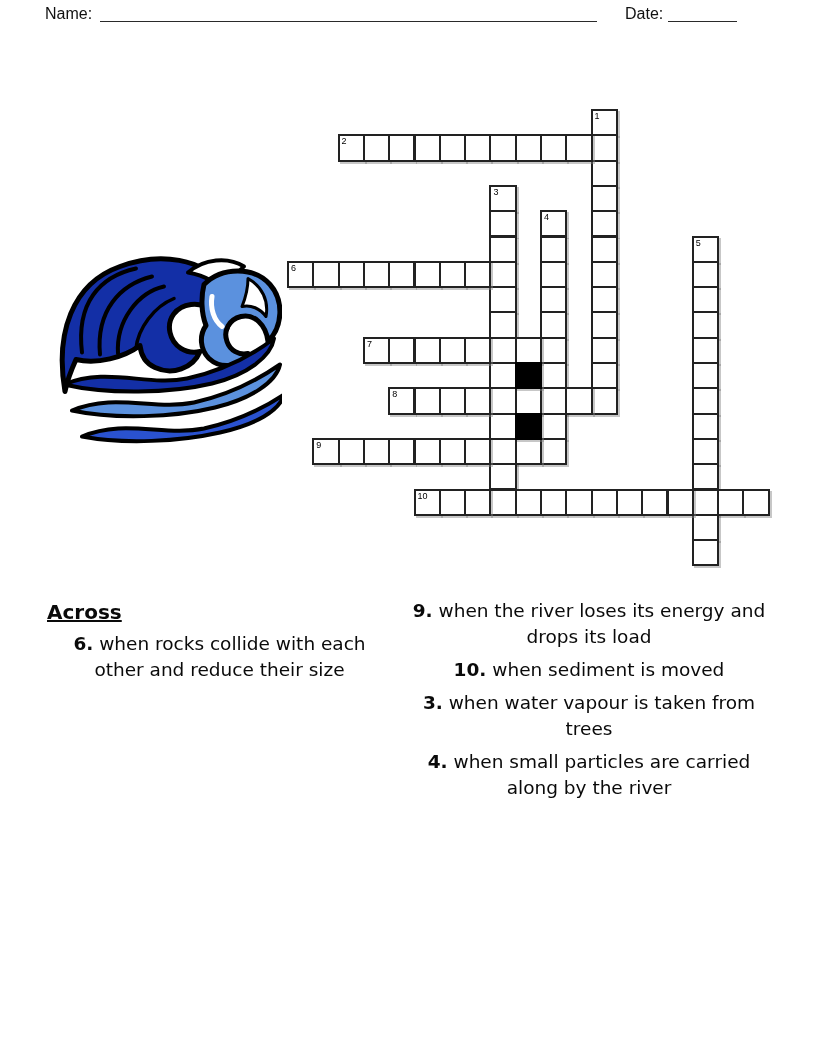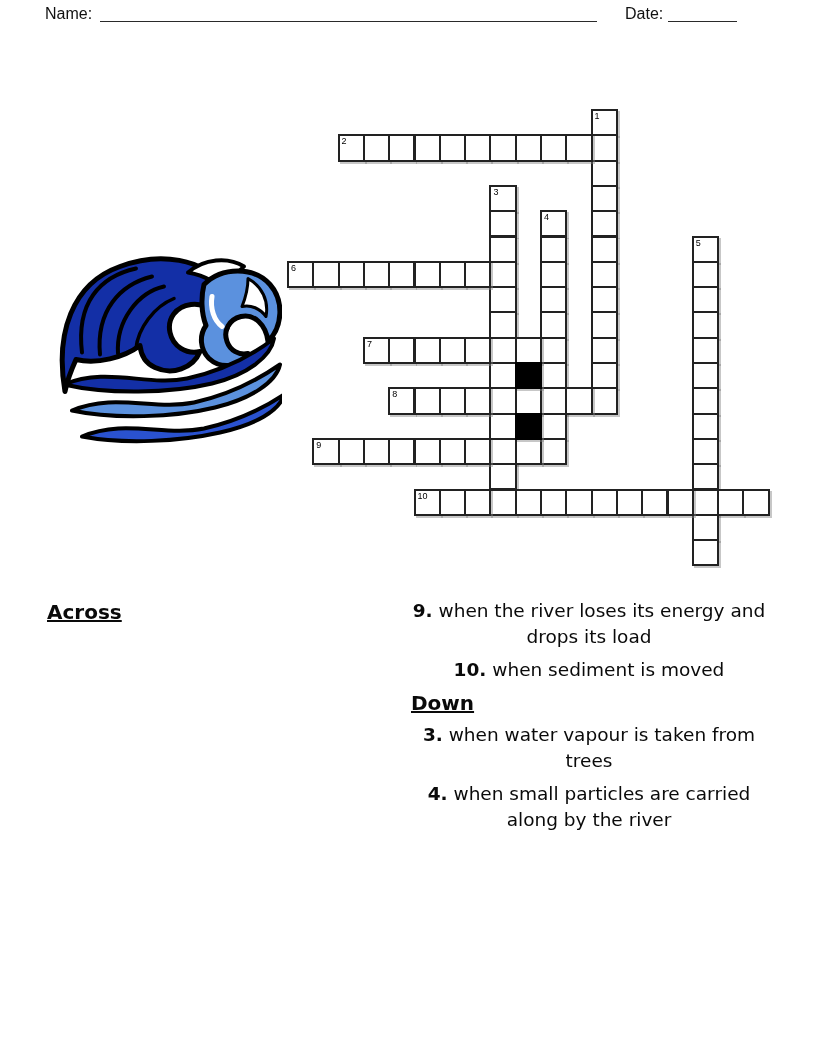--- a/index.html
+++ b/index.html
@@ -193,23 +193,23 @@
     <path d="M12,146 C55,128 95,148 135,140 C168,133 196,120 222,100
              C219,118 196,136 160,145 C118,155 55,156 12,146 Z" fill="#132fa6" stroke="#000" stroke-width="4" stroke-linejoin="round"></path>
     <path d="M20,172 C62,154 102,172 142,164 C174,157 202,144 228,126
              C224,144 199,160 163,169 C122,179 62,181 20,172 Z" fill="#5b91de" stroke="#000" stroke-width="4" stroke-linejoin="round"></path>
     <path d="M30,198 C72,180 112,198 152,190 C183,183 208,172 232,156
              C228,172 204,186 168,194 C128,203 72,206 30,198 Z" fill="#2a52cf" stroke="#000" stroke-width="4" stroke-linejoin="round"></path>
   </svg>
 
   <div id="clues-left" class="clue-col">
     <p class="clue-heading">Across</p>
+    <p class="clue"><b>6.</b> <span>when rocks collide with each other and reduce their size</span></p>
   </div>
 
   <div id="clues-right" class="clue-col">
     <p class="clue"><b>9.</b> <span>when the river loses its energy and drops its load</span></p>
     <p class="clue"><b>10.</b> <span>when sediment is moved</span></p>
-    <p class="clue-heading">Down</p>
     <p class="clue"><b>3.</b> <span>when water vapour is taken from trees</span></p>
     <p class="clue"><b>4.</b> <span>when small particles are carried along by the river</span></p>
   </div>
 
 </div>
 
 </body></html>

